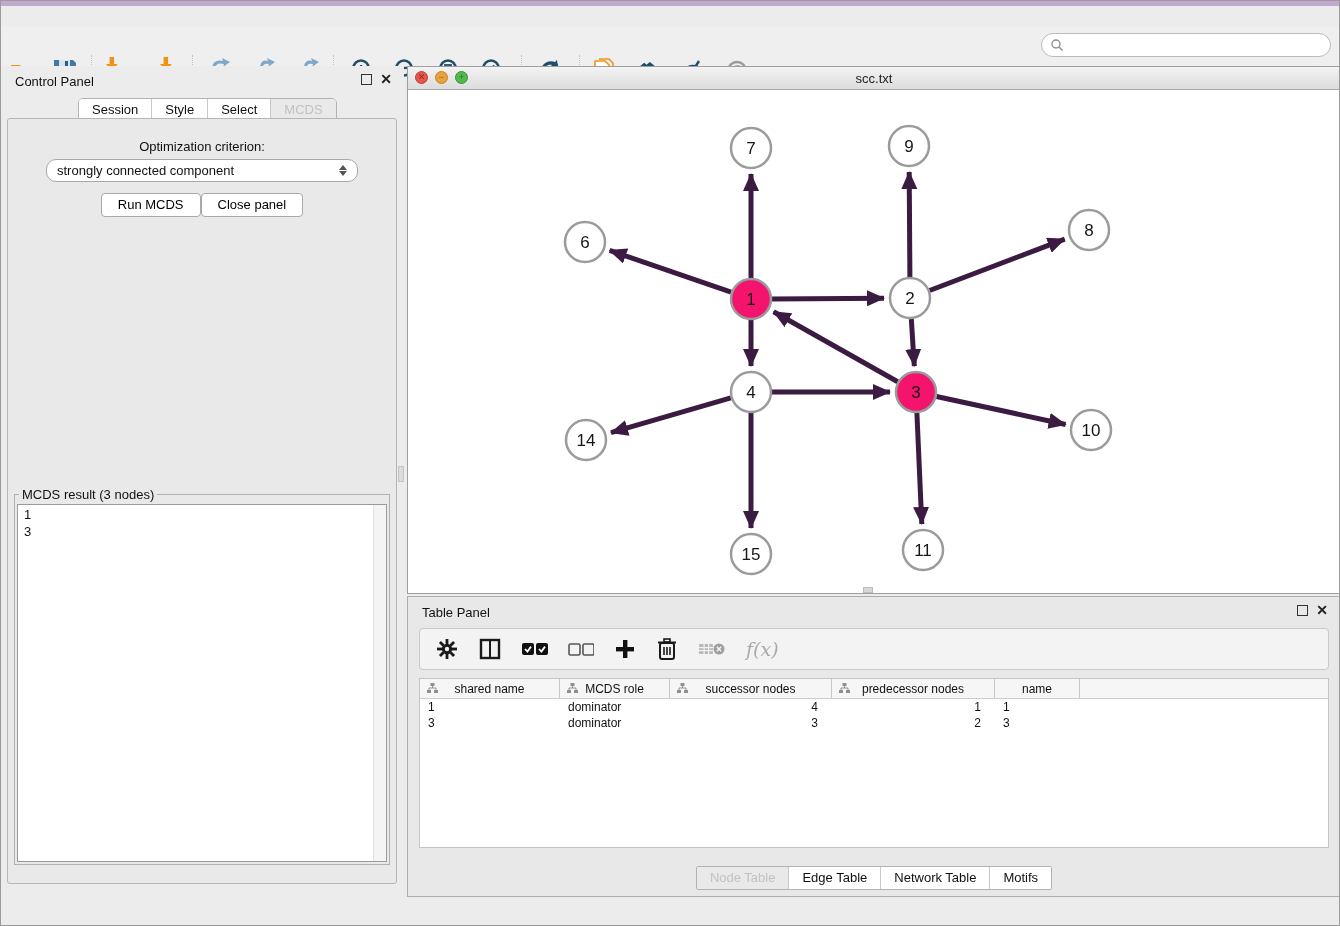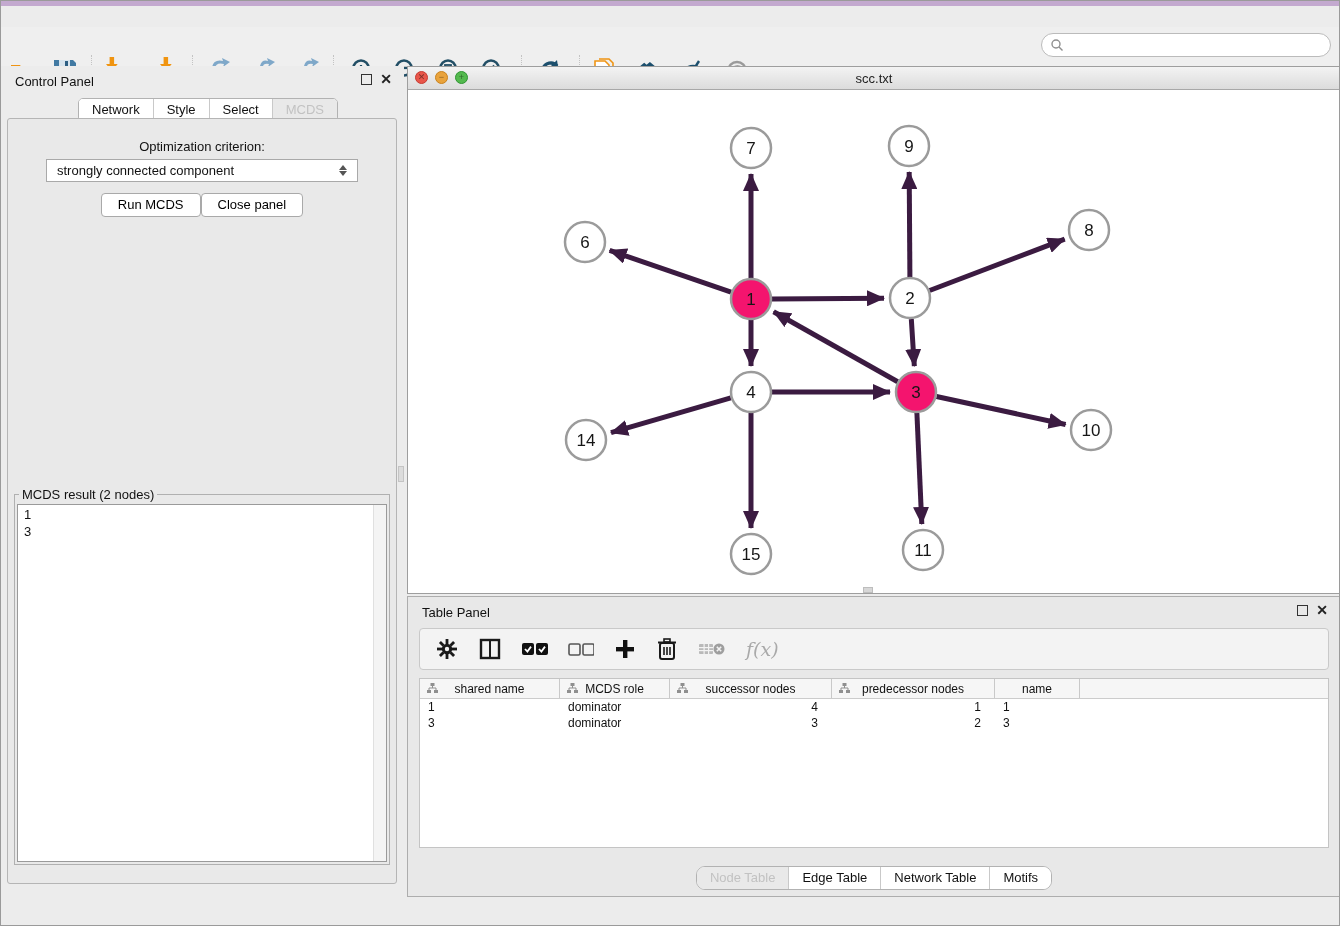--- a/index.html
+++ b/index.html
@@ -28,21 +28,21 @@
   .x-btn{font-weight:bold;font-size:14px;color:#222;line-height:11px;}
   .cp-tabs{position:absolute;left:77px;top:32px;display:flex;border:1px solid #b2b2b2;border-radius:5px;
            overflow:hidden;background:#fff;}
   .tab{padding:3px 13px 4px;border-left:1px solid #c9c9c9;background:#fff;color:#111;white-space:nowrap;}
   .tab:first-child{border-left:none;}
   .tab.active{background:#e9e9e9;color:#c2c2c2;}
   .cp-body{position:absolute;left:6px;top:52px;width:390px;height:766px;border:1px solid #b5b5b5;
            border-radius:3px;background:#e9e9e9;box-sizing:border-box;}
   .opt-label{position:absolute;left:0;top:20px;width:100%;text-align:center;}
   .dropdown{position:absolute;left:38px;top:40px;width:312px;height:23px;background:#fff;border:1px solid #a9a9a9;
-            border-radius:0;box-sizing:border-box;display:flex;align-items:center;padding:0 10px;}
+            border-radius:10px;box-sizing:border-box;display:flex;align-items:center;padding:0 10px;}
   .dd-text{flex:1;}
   .dd-arrows{display:flex;flex-direction:column;gap:1px;align-items:center;}
   .dd-arrows span{width:0;height:0;border-left:4px solid transparent;border-right:4px solid transparent;}
   .dd-up{border-bottom:5px solid #555;}
   .dd-dn{border-top:5px solid #555;}
   .btn-row{position:absolute;left:0;top:74px;width:100%;display:flex;justify-content:center;}
   .pbtn{background:#fff;border:1px solid #a9a9a9;border-radius:4px;padding:3px 16px 4px;font-size:13px;
         font-family:"Liberation Sans",sans-serif;}
   .result-group{position:absolute;left:6px;top:368px;width:376px;height:378px;border:1px solid #b0b0b0;
                 margin:0;padding:2px;box-sizing:border-box;}
@@ -73,21 +73,21 @@
   .tbl{position:absolute;left:11px;top:81px;width:910px;height:170px;background:#fff;border:1px solid #c4c4c4;box-sizing:border-box;}
   .tbl-head{display:flex;height:19px;background:#f6f6f6;border-bottom:1px solid #ccc;}
   .th{position:relative;display:flex;align-items:center;justify-content:center;border-right:1px solid #c9c9c9;
       box-sizing:border-box;font-size:12px;}
   .th .sort-ic{position:absolute;left:7px;top:4px;}
   .tr{display:flex;height:16px;font-size:12px;align-items:center;}
   .td{box-sizing:border-box;overflow:hidden;white-space:nowrap;}
   .td.l{text-align:left;padding-left:8px;}
   .td.r{text-align:right;padding-right:14px;}
   .tp-tabs{position:absolute;left:0;top:269px;width:100%;display:flex;justify-content:center;}
-  .tp-tabs .tabgroup{display:flex;border:1px solid #b2b2b2;border-radius:9px;overflow:hidden;background:#fff;}
+  .tp-tabs .tabgroup{display:flex;border:1px solid #b2b2b2;border-radius:2px;overflow:hidden;background:#fff;}
   
   .statusbar{position:absolute;left:0;top:896px;width:1340px;height:30px;background:#e9e9e9;border-top:1px solid #c6c6c6;box-sizing:border-box;}
   .list-btn{position:absolute;left:10px;top:3px;width:28px;height:23px;background:#fff;border:1px solid #b5b5b5;
             border-radius:3px;box-sizing:border-box;display:flex;align-items:center;justify-content:center;}
   .mem-btn{position:absolute;right:7px;top:3px;height:23px;background:#fff;border:1px solid #b5b5b5;border-radius:4px;
            box-sizing:border-box;display:flex;align-items:center;gap:6px;padding:0 10px;}
   .mem-dot{width:12px;height:12px;border-radius:50%;background:#1ba335;}
 </style>
 </head>
 <body>
@@ -241,40 +241,40 @@
     </div>
   </div>
 
   <div class="control-panel">
     <div class="panel-title">Control Panel</div>
     <div class="panel-btns">
       <div class="sq-btn"></div>
       <div class="x-btn">✕</div>
     </div>
     <div class="cp-tabs">
-        <div class="tab">Network</div>
+        <div class="tab">Session</div>
         <div class="tab">Style</div>
         <div class="tab">Select</div>
         <div class="tab active">MCDS</div>
       </div>
     <div class="cp-body">
       <div class="opt-label">Optimization criterion:</div>
       <div class="dropdown">
         <span class="dd-text">strongly connected component</span>
         <span class="dd-arrows">
             <span class="dd-up"></span>
             <span class="dd-dn"></span>
           </span>
       </div>
       <div class="btn-row">
         <button class="pbtn">Run MCDS</button>
         <button class="pbtn">Close panel</button>
       </div>
       <fieldset class="result-group">
-        <legend>MCDS result (2 nodes)</legend>
+        <legend>MCDS result (3 nodes)</legend>
         <div class="result-area">
           <div class="result-text">
               <div>1</div>
               <div>3</div>
             </div>
           <div class="result-scroll"></div>
         </div>
       </fieldset>
     </div>
     <div class="cp-grip"></div>

